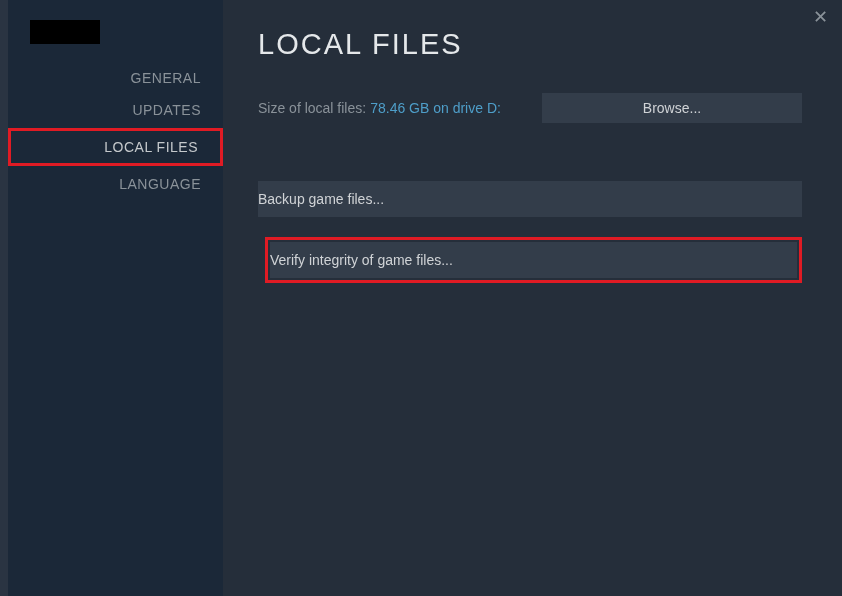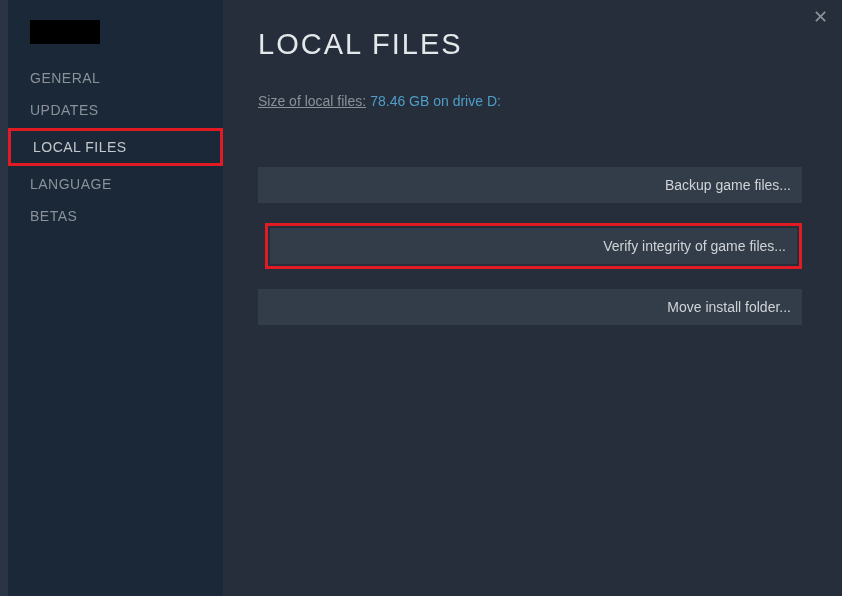--- a/index.html
+++ b/index.html
@@ -14,20 +14,21 @@
       font-family: Arial, Helvetica, sans-serif;
       color: #8a9299;
       display: flex;
       overflow: hidden;
       position: relative;
     }
     .sidebar {
       width: 215px;
       background: #1b2838;
       padding: 20px 0 0 0;
+      text-align: right;
     }
     .game-title-block {
       background: #000;
       width: 70px;
       height: 24px;
       margin: 0 0 18px 22px;
     }
     .nav-item {
       padding: 8px 22px;
       color: #8a9299;
@@ -56,21 +57,20 @@
       margin-bottom: 32px;
     }
     .size-row {
       display: flex;
       align-items: center;
       margin-bottom: 58px;
     }
     .size-label {
       color: #8a9299;
       font-size: 14px;
-      text-decoration: underline;
     }
     .size-value {
       color: #4e9ec9;
       font-size: 14px;
       margin-left: 4px;
       text-align: center;
     }
     .browse-btn {
       margin-left: auto;
       background: #333d4a;
@@ -81,24 +81,24 @@
       font-size: 14px;
       cursor: pointer;
       text-align: center;
     }
     .action-btn {
       display: block;
       width: 100%;
       background: #333d4a;
       color: #d0d3d6;
       border: none;
-      padding: 10px 11px;
+      padding: 10px 0;
       font-size: 14px;
       cursor: pointer;
-      text-align: right;
+      text-align: left;
       margin-bottom: 20px;
     }
     .action-btn-wrapper.highlighted {
       border: 3px solid #e01b24;
       padding: 2px;
       margin-bottom: 20px;
       margin-left: 7px;
     }
     .action-btn-wrapper.highlighted .action-btn {
       margin-bottom: 0;
@@ -123,33 +123,32 @@
 <div class="left-edge"></div>
 
 <div class="sidebar">
   <div class="game-title-block"></div>
   <div class="nav-item">GENERAL</div>
   <div class="nav-item">UPDATES</div>
   <div class="nav-item-wrapper highlighted">
     <div class="nav-item active">LOCAL FILES</div>
   </div>
   <div class="nav-item">LANGUAGE</div>
-  <div class="nav-item">BETAS</div>
 </div>
 
 <div class="main-content">
   <div class="close-icon">✕</div>
 
   <h1 class="page-title">LOCAL FILES</h1>
 
   <div class="size-row">
     <span class="size-label">Size of local files:</span>
     <span class="size-value">78.46 GB on drive D:</span>
+    <button class="browse-btn">Browse...</button>
   </div>
 
   <button class="action-btn">Backup game files...</button>
 
   <div class="action-btn-wrapper highlighted">
     <button class="action-btn">Verify integrity of game files...</button>
   </div>
 
-  <button class="action-btn">Move install folder...</button>
 </div>
 
 </body></html>

